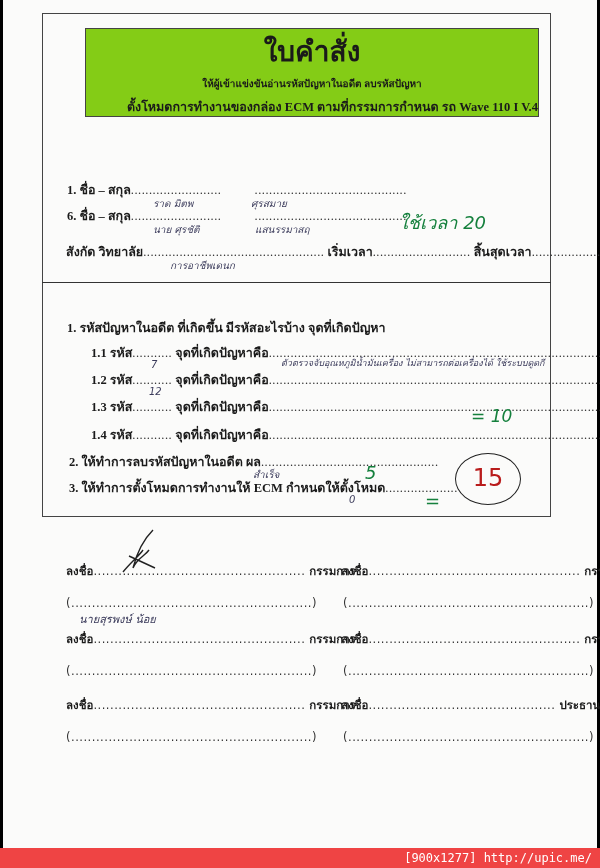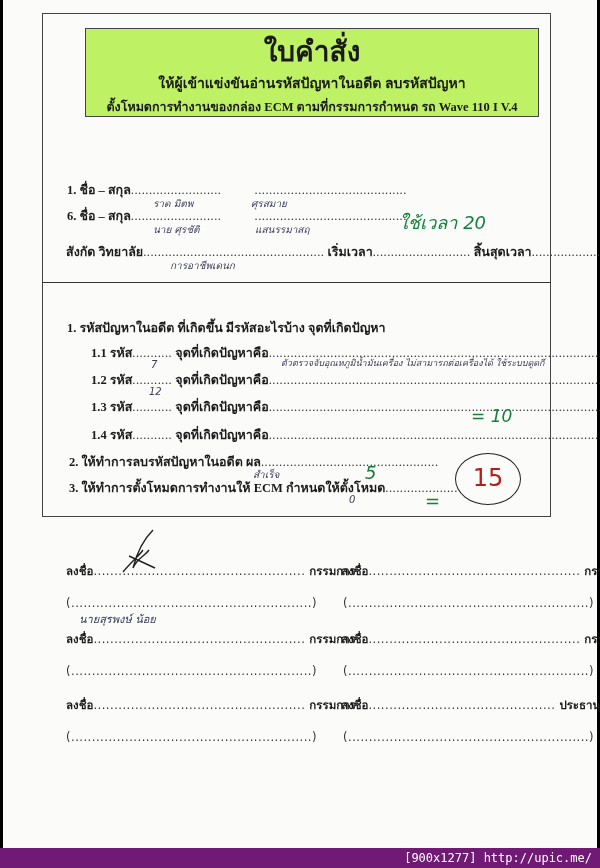--- a/index.html
+++ b/index.html
@@ -16,47 +16,47 @@
   .frame {
     position:absolute; left:39px; top:13px; width:507px; height:502px;
     border:1.5px solid #444;
   }
   .divider {
     position:absolute; left:39px; top:282px; width:509px; height:0;
     border-top:1.5px solid #333;
   }
   .title-box {
     position:absolute; left:82px; top:28px; width:452px; height:87px;
-    border:1.5px solid #444; background:#bef264;
+    border:1.5px solid #444; background:#84cc16;
     text-align:center;
   }
   .title {
     font-size:28px; font-weight:bold; margin-top:6px; line-height:34px;
     font-family:"DejaVu Sans", sans-serif;
   }
-  .subtitle { font-size:14px; font-weight:bold; margin-top:7px; line-height:16px; }
-  .subtitle2 { font-size:12.5px; font-weight:bold; margin-top:7px; line-height:16px; }
+  .subtitle { font-size:10px; font-weight:bold; margin-top:7px; line-height:16px; }
+  .subtitle2 { font-size:12.5px; font-weight:bold; margin-top:7px; line-height:16px;text-align:right; }
   .row { position:absolute; font-size:12.5px; font-weight:bold; white-space:nowrap; }
   .dots { font-weight:normal; letter-spacing:0.5px; color:#333; }
   .hand {
     position:absolute; font-family:"DejaVu Sans", sans-serif; font-style:italic;
     color:#3a3a5a; font-size:10px; white-space:nowrap; font-weight:normal;margin-top:20px;
   }
   .hand.big { font-size:18px; color:#15803d; }
   .circle {
     position:absolute; left:452px; top:453px; width:64px; height:50px;
     border:1.5px solid #222; border-radius:50%;
     text-align:center; line-height:48px; font-size:24px;
     font-family:"DejaVu Sans", sans-serif; color:#b91c1c;
   }
   .sig-row { position:absolute; font-size:11.5px; font-weight:bold; white-space:nowrap;
     font-family:"DejaVu Sans", sans-serif; }
   .sig-row .dots { font-weight:normal; }
   .footer {
-    position:absolute; left:0; top:848px; width:600px; height:20px; background:#701a75;
+    position:absolute; left:0; top:848px; width:600px; height:20px; background:#ef4444;
     color:#fff; font-family:"DejaVu Sans Mono", monospace; font-size:12px;
     text-align:right; line-height:20px; padding-right:8px; box-sizing:border-box;
   }
   .signature-mark {
     position:absolute; left:112px; top:528px; width:50px; height:48px;
   }
 </style>
 </head>
 <body>
 

